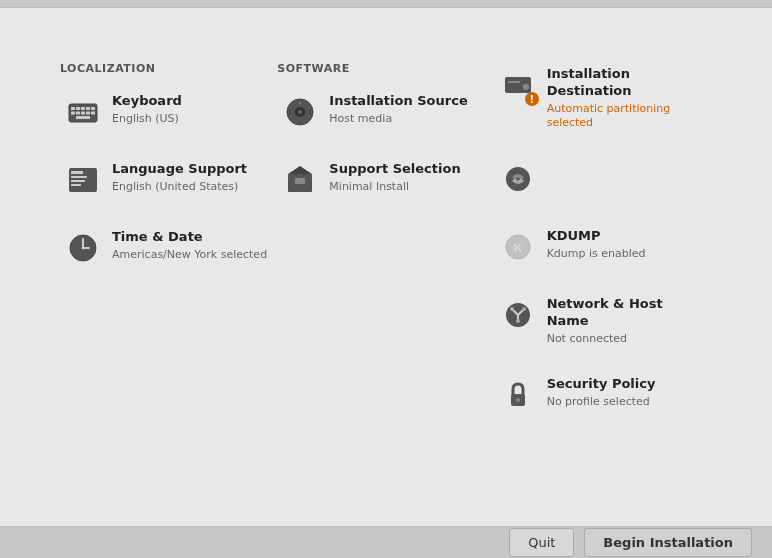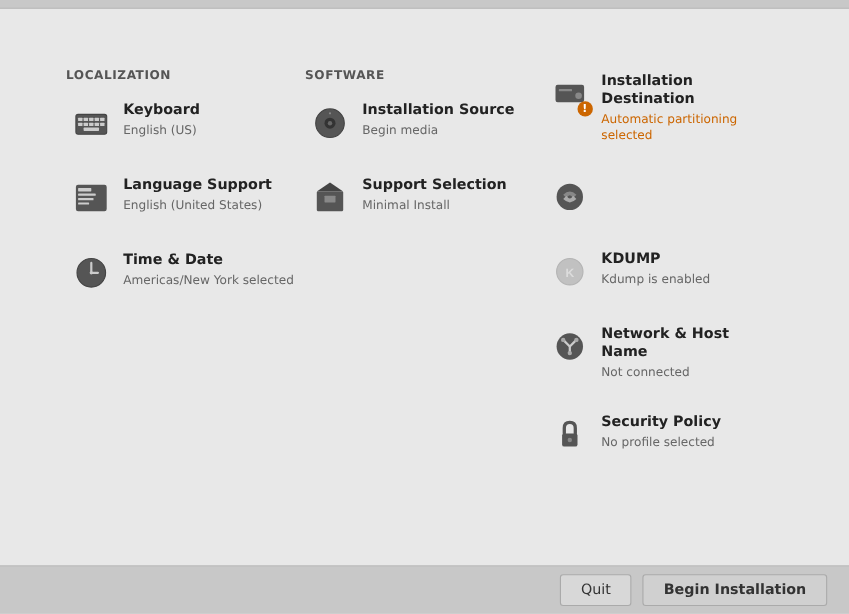--- a/index.html
+++ b/index.html
@@ -93,21 +93,21 @@
     .item-sub.warning {
       color: #cc6600;
       font-weight: 500;
     }
 
     .bottom-bar {
       position: absolute;
       bottom: 0;
       left: 0;
       right: 0;
-      height: 44px;
+      height: 32px;
       background: #c8c8c8;
       border-top: 1px solid #bbb;
       display: flex;
       align-items: center;
       justify-content: flex-end;
       padding: 0 20px;
       gap: 10px;
     }
 
     .btn {
@@ -224,21 +224,21 @@
         <div class="icon-wrap">
           <svg viewBox="0 0 32 32" fill="none">
             <circle cx="16" cy="16" r="13" fill="#555" stroke="#444" stroke-width="1"></circle>
             <circle cx="16" cy="16" r="5" fill="#333"></circle>
             <circle cx="16" cy="16" r="2" fill="#666"></circle>
             <circle cx="16" cy="7" r="1" fill="#888"></circle>
           </svg>
         </div>
         <div class="item-text">
           <span class="item-name">Installation Source</span>
-          <span class="item-sub">Begin media</span>
+          <span class="item-sub">Host media</span>
         </div>
       </div>
 
       <div class="item">
         <div class="icon-wrap">
           <svg viewBox="0 0 32 32" fill="none">
             <rect x="4" y="10" width="24" height="18" rx="1" fill="#555"></rect>
             <polygon points="16,2 28,10 4,10" fill="#444"></polygon>
             <rect x="11" y="14" width="10" height="6" rx="0.5" fill="#888"></rect>
           </svg>

